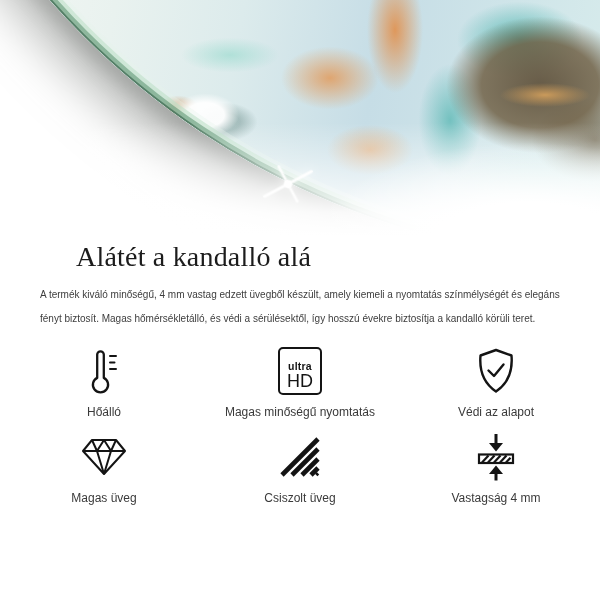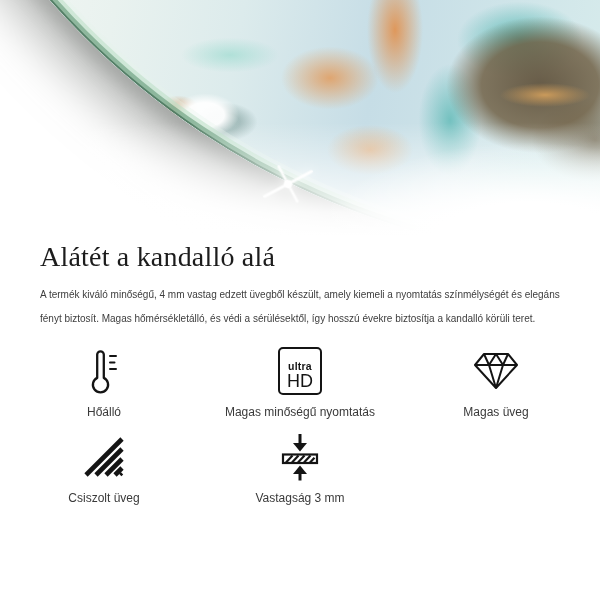--- a/index.html
+++ b/index.html
@@ -97,21 +97,21 @@
   }
   h1 {
     margin: 0;
     font-family: "Liberation Serif", "DejaVu Serif", serif;
     font-weight: 400;
     font-size: 28px;
     line-height: 34px;
     letter-spacing: 0.2px;
     color: #1c1c1c;
   }
-  h1 span { display: block; }
+  h1 span { display: block; margin-left: 36px; }
   .desc {
     margin: 9px 0 0 0;
     max-width: 522px;
     font-size: 10px;
     line-height: 23.5px;
     color: #3d3d3d;
   }
 
   
   .features {
@@ -197,20 +197,29 @@
   <div class="cell">
     <div class="icon-wrap">
       <div class="hd-badge">
         <div class="ultra">ultra</div>
         <div class="hd">HD</div>
       </div>
     </div>
     <div class="label">Magas minőségű nyomtatás</div>
   </div>
 
+  <div class="cell">
+    <div class="icon-wrap">
+      <svg width="44" height="48" viewBox="0 0 44 48" fill="none" stroke="currentColor" stroke-width="2.4">
+        <path d="M22,3 L37.5,8.5 C38.5,20 36,35 22,44.5 C8,35 5.5,20 6.5,8.5 Z" stroke-linejoin="round"></path>
+        <path d="M14.5,23.5 L20,29 L29.5,17.5" stroke-linecap="round" stroke-linejoin="round"></path>
+      </svg>
+    </div>
+    <div class="label">Védi az alapot</div>
+  </div>
 
   <div class="cell">
     <div class="icon-wrap">
       <svg width="50" height="42" viewBox="0 0 50 42" fill="none" stroke="currentColor" stroke-width="2">
         <path d="M13,4 L37,4 L46,15 L25,38 L4,15 Z" stroke-linejoin="round"></path>
         <path d="M4,15 H46 M13,4 L18,15 M25,4 L18,15 M25,4 L32,15 M37,4 L32,15 M18,15 L25,38 M32,15 L25,38" stroke-linejoin="round"></path>
       </svg>
     </div>
     <div class="label">Magas üveg</div>
   </div>
@@ -238,16 +247,16 @@
           <path d="M7,30.5 L13.5,23.5"></path>
           <path d="M13,30.5 L19.5,23.5"></path>
           <path d="M19,30.5 L25.5,23.5"></path>
           <path d="M25,30.5 L31.5,23.5"></path>
           <path d="M31,30.5 L35.5,25.7"></path>
         </g>
         <polygon points="14,42 28,42 21,33.5"></polygon>
         <rect x="19.5" y="42" width="3" height="6.5"></rect>
       </svg>
     </div>
-    <div class="label">Vastagság 3 mm</div>
+    <div class="label">Vastagság 4 mm</div>
   </div>
 
 </div>
 
 </body></html>

